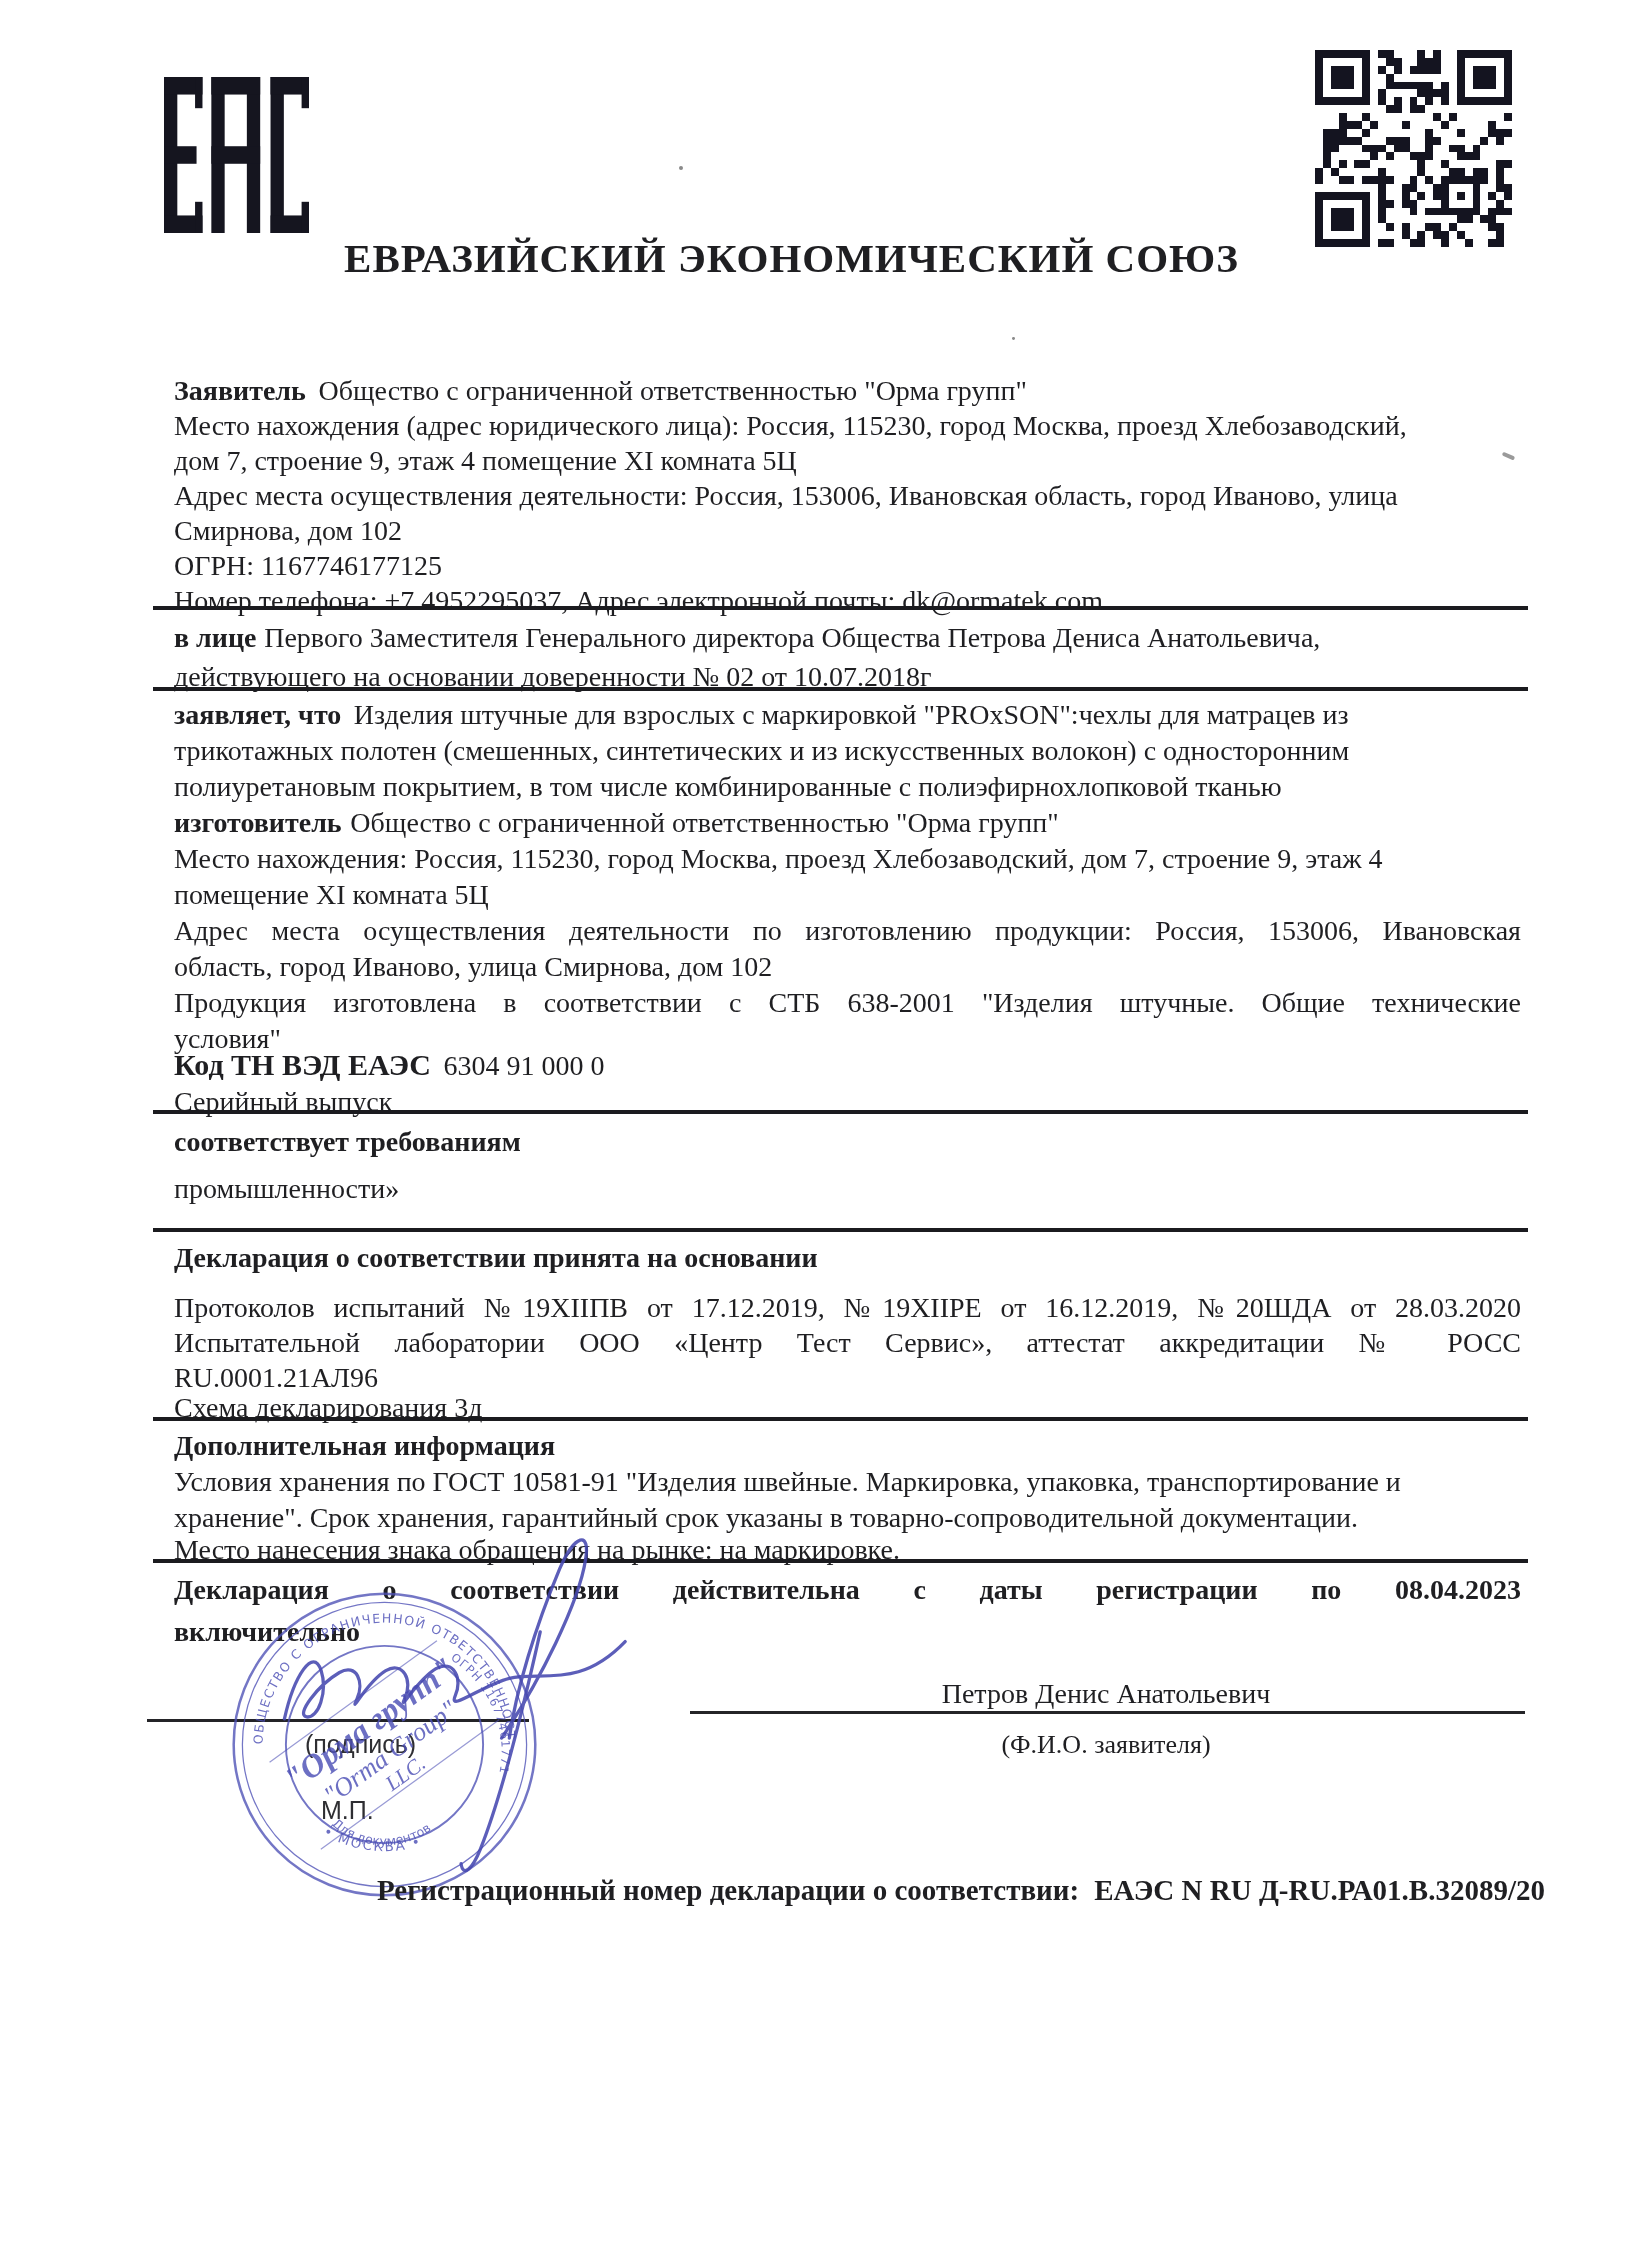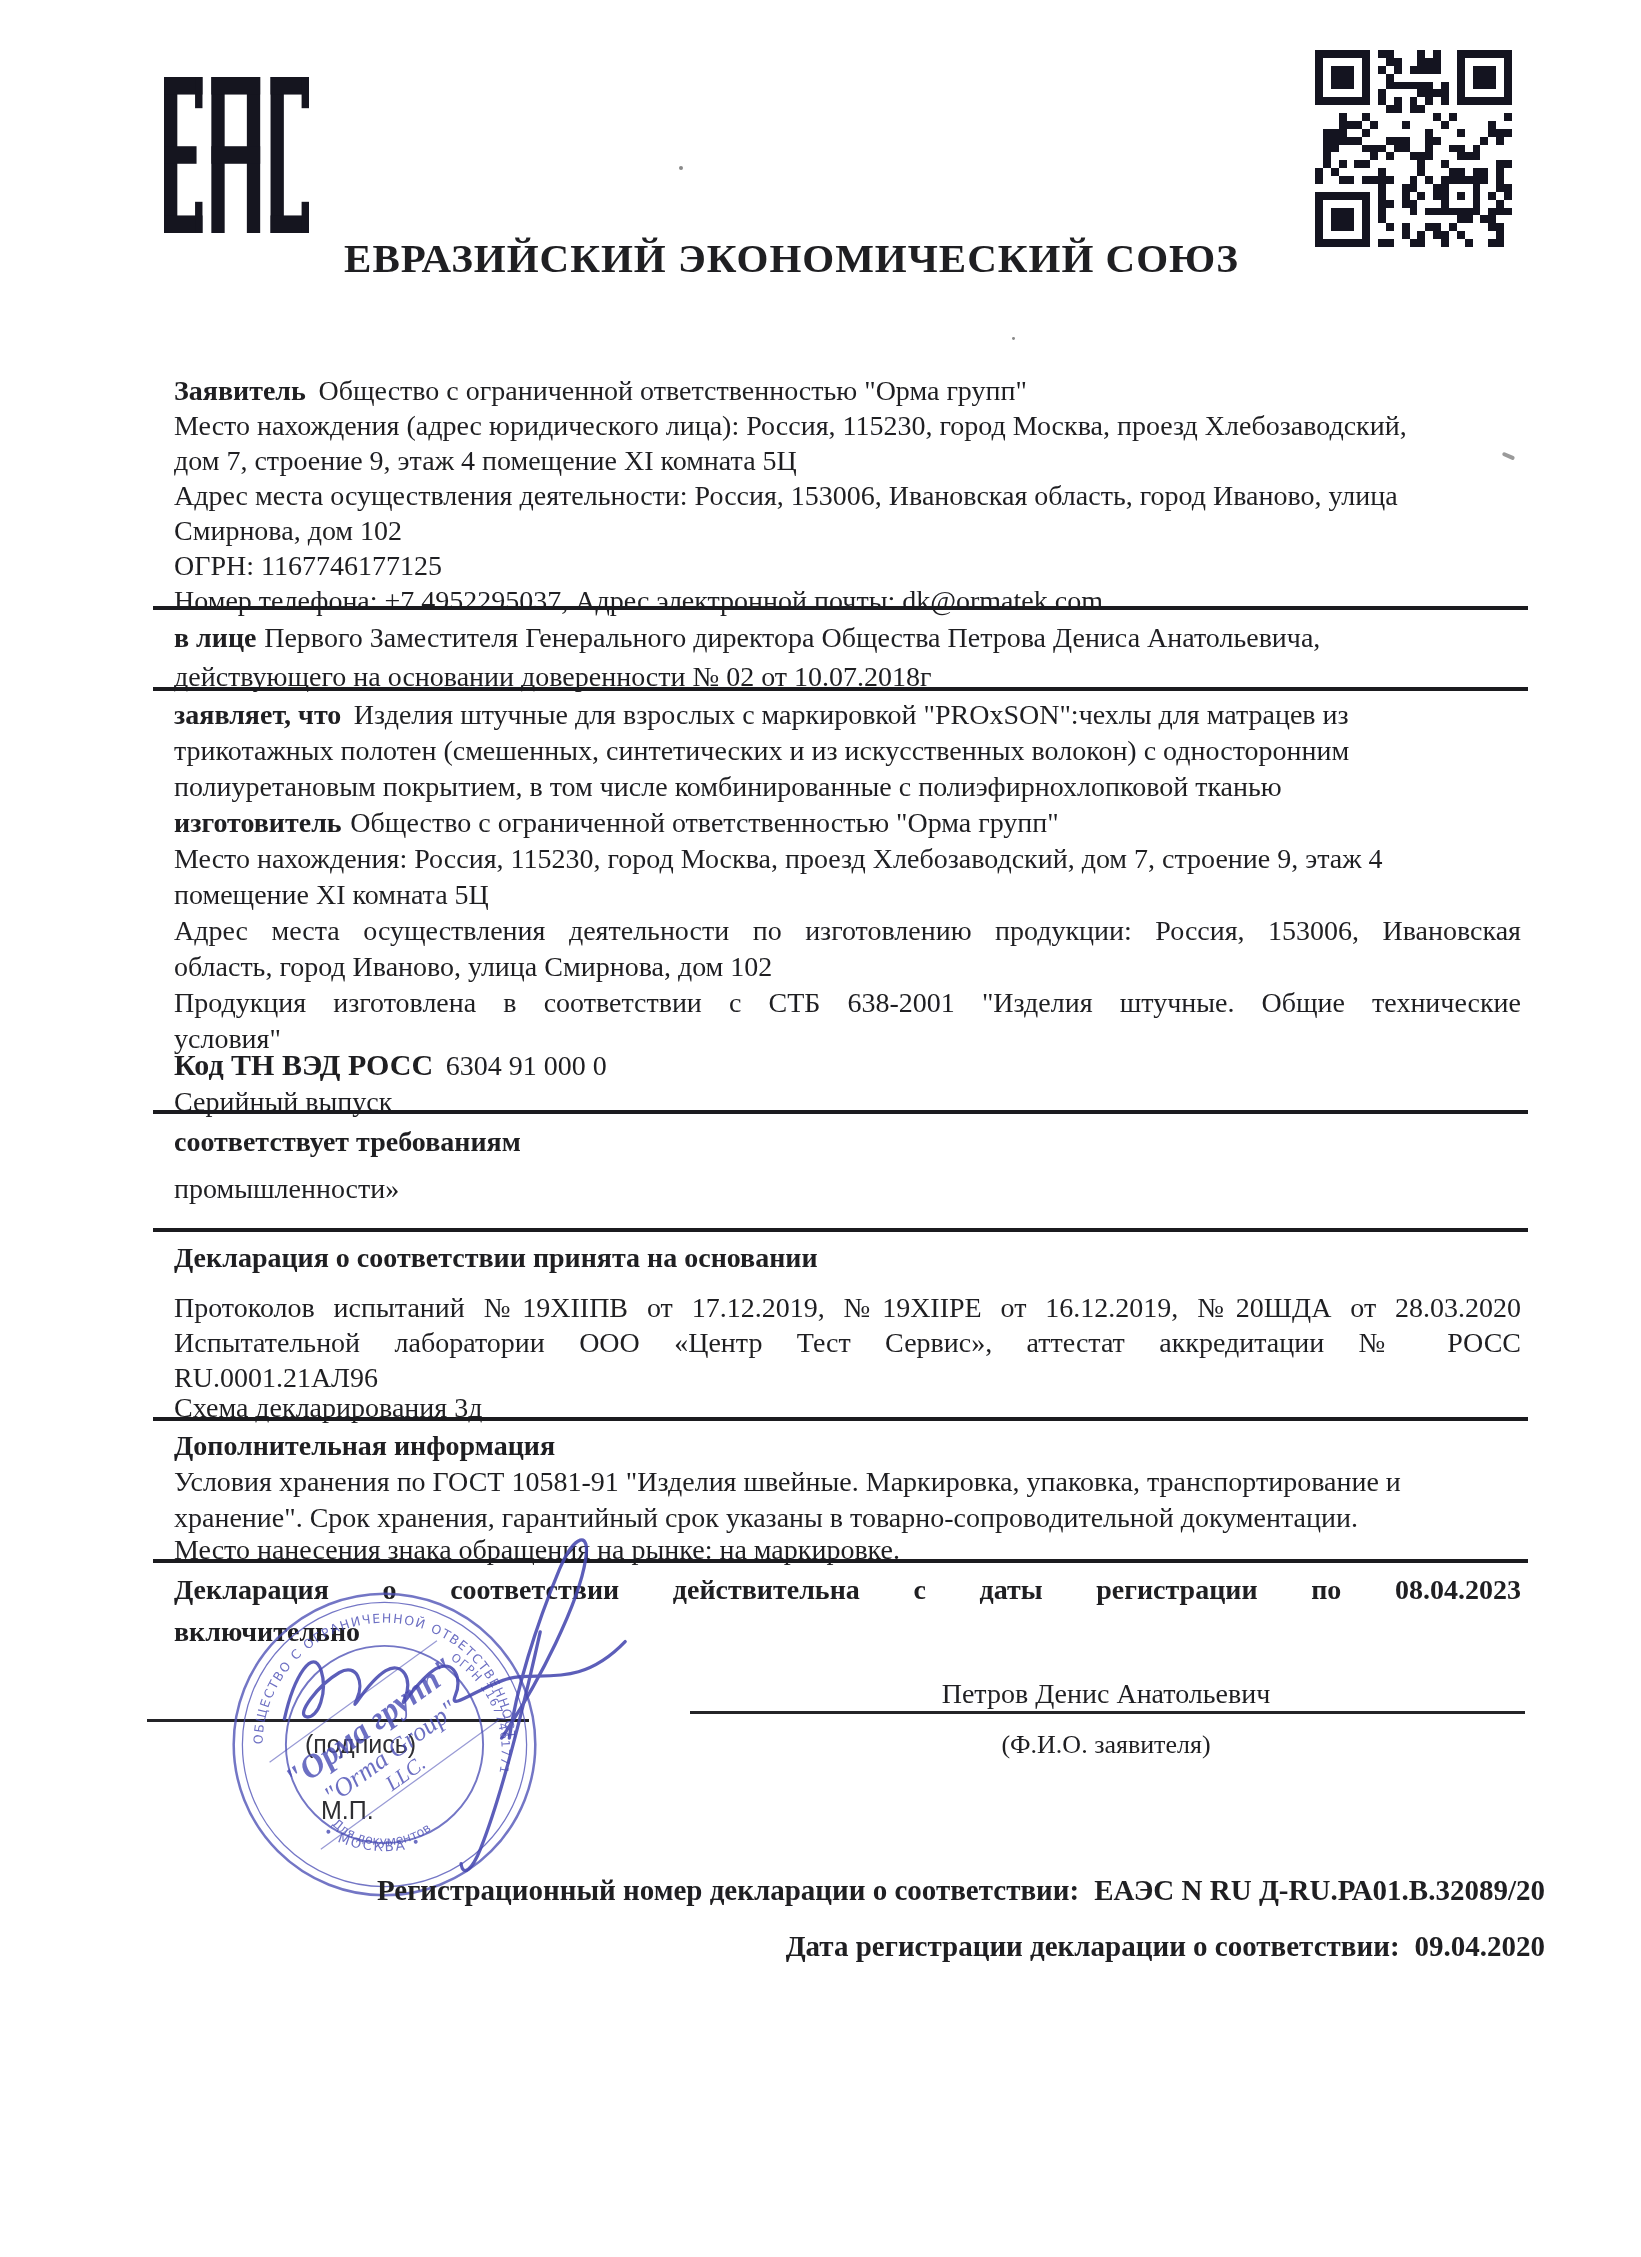--- a/index.html
+++ b/index.html
@@ -365,21 +365,21 @@
     <span class="line"><span class="lbl" style="margin-right:8.7px;">изготовитель</span><span>Общество с ограниченной ответственностью "Орма групп"</span></span>
     <span class="line">Место нахождения: Россия, 115230, город Москва, проезд Хлебозаводский, дом 7, строение 9, этаж 4</span>
     <span class="line">помещение XI комната 5Ц</span>
     <span class="line jl">Адрес места осуществления деятельности по изготовлению продукции: Россия, 153006, Ивановская</span>
     <span class="line">область, город Иваново, улица Смирнова, дом 102</span>
     <span class="line jl">Продукция изготовлена в соответствии с СТБ 638-2001 "Изделия штучные. Общие технические</span>
     <span class="line">условия"</span>
   </div>
 
   <div class="abs txt" style="left:174px;top:1047px;font-size:30px;">
-    <span class="lbl">Код ТН ВЭД РОСС</span><span style="font-size:28px;">6304 91 000 0</span>
+    <span class="lbl">Код ТН ВЭД ЕАЭС</span><span style="font-size:28px;">6304 91 000 0</span>
   </div>
   <div class="abs txt" style="left:174px;top:1084px;">Серийный выпуск</div>
 
   <div class="abs rule" style="top:1110px;"></div>
 
   <div class="abs txt b" style="left:174px;top:1124px;">соответствует требованиям</div>
   <div class="abs txt" style="left:174px;top:1170px;width:1347px;line-height:37px;">
     <span class="line">промышленности»</span>
   </div>
 
@@ -449,23 +449,19 @@
       <path d="M270,260 C310,200 350,120 357,75 C362,45 346,48 330,85 C305,145 285,210 278,260"></path>
       <path d="M45,240 C55,195 75,165 83,190 C90,212 80,240 68,238 C56,236 80,205 102,192 C120,182 128,202 120,220 C112,238 130,202 150,190 C168,180 178,200 170,218 C162,236 182,200 202,188 C220,178 230,198 222,216 C214,234 250,205 278,198 C310,190 350,210 398,160"></path>
       <path d="M310,150 C290,240 270,320 248,375 C240,395 230,405 228,390"></path>
     </g>
   </svg>
 
   <div class="abs regline" style="left:174px;top:1874px;width:1371px;">
     <span>Регистрационный номер декларации о соответствии:</span>
     <span style="margin-left:7.7px;">ЕАЭС N RU Д-RU.РА01.В.32089/20</span>
   </div>
-  <div class="abs regline" style="left:174px;top:1930px;width:1371px;">
-    <span>Дата регистрации декларации о соответствии:</span>
-    <span style="margin-left:7.7px;">09.04.2020</span>
-  </div>
 
   <div class="speck" style="left:679px;top:166px;width:3.9px;height:3.9px;"></div>
   <div class="speck" style="left:1012px;top:337px;width:2.9px;height:2.9px;"></div>
   <div class="speck" style="left:1502px;top:454px;width:12.6px;height:3.9px;border-radius:1.9px;transform:rotate(24deg);background:#9a9a9a;"></div>
 
 </div>
 
 
 </body></html>

